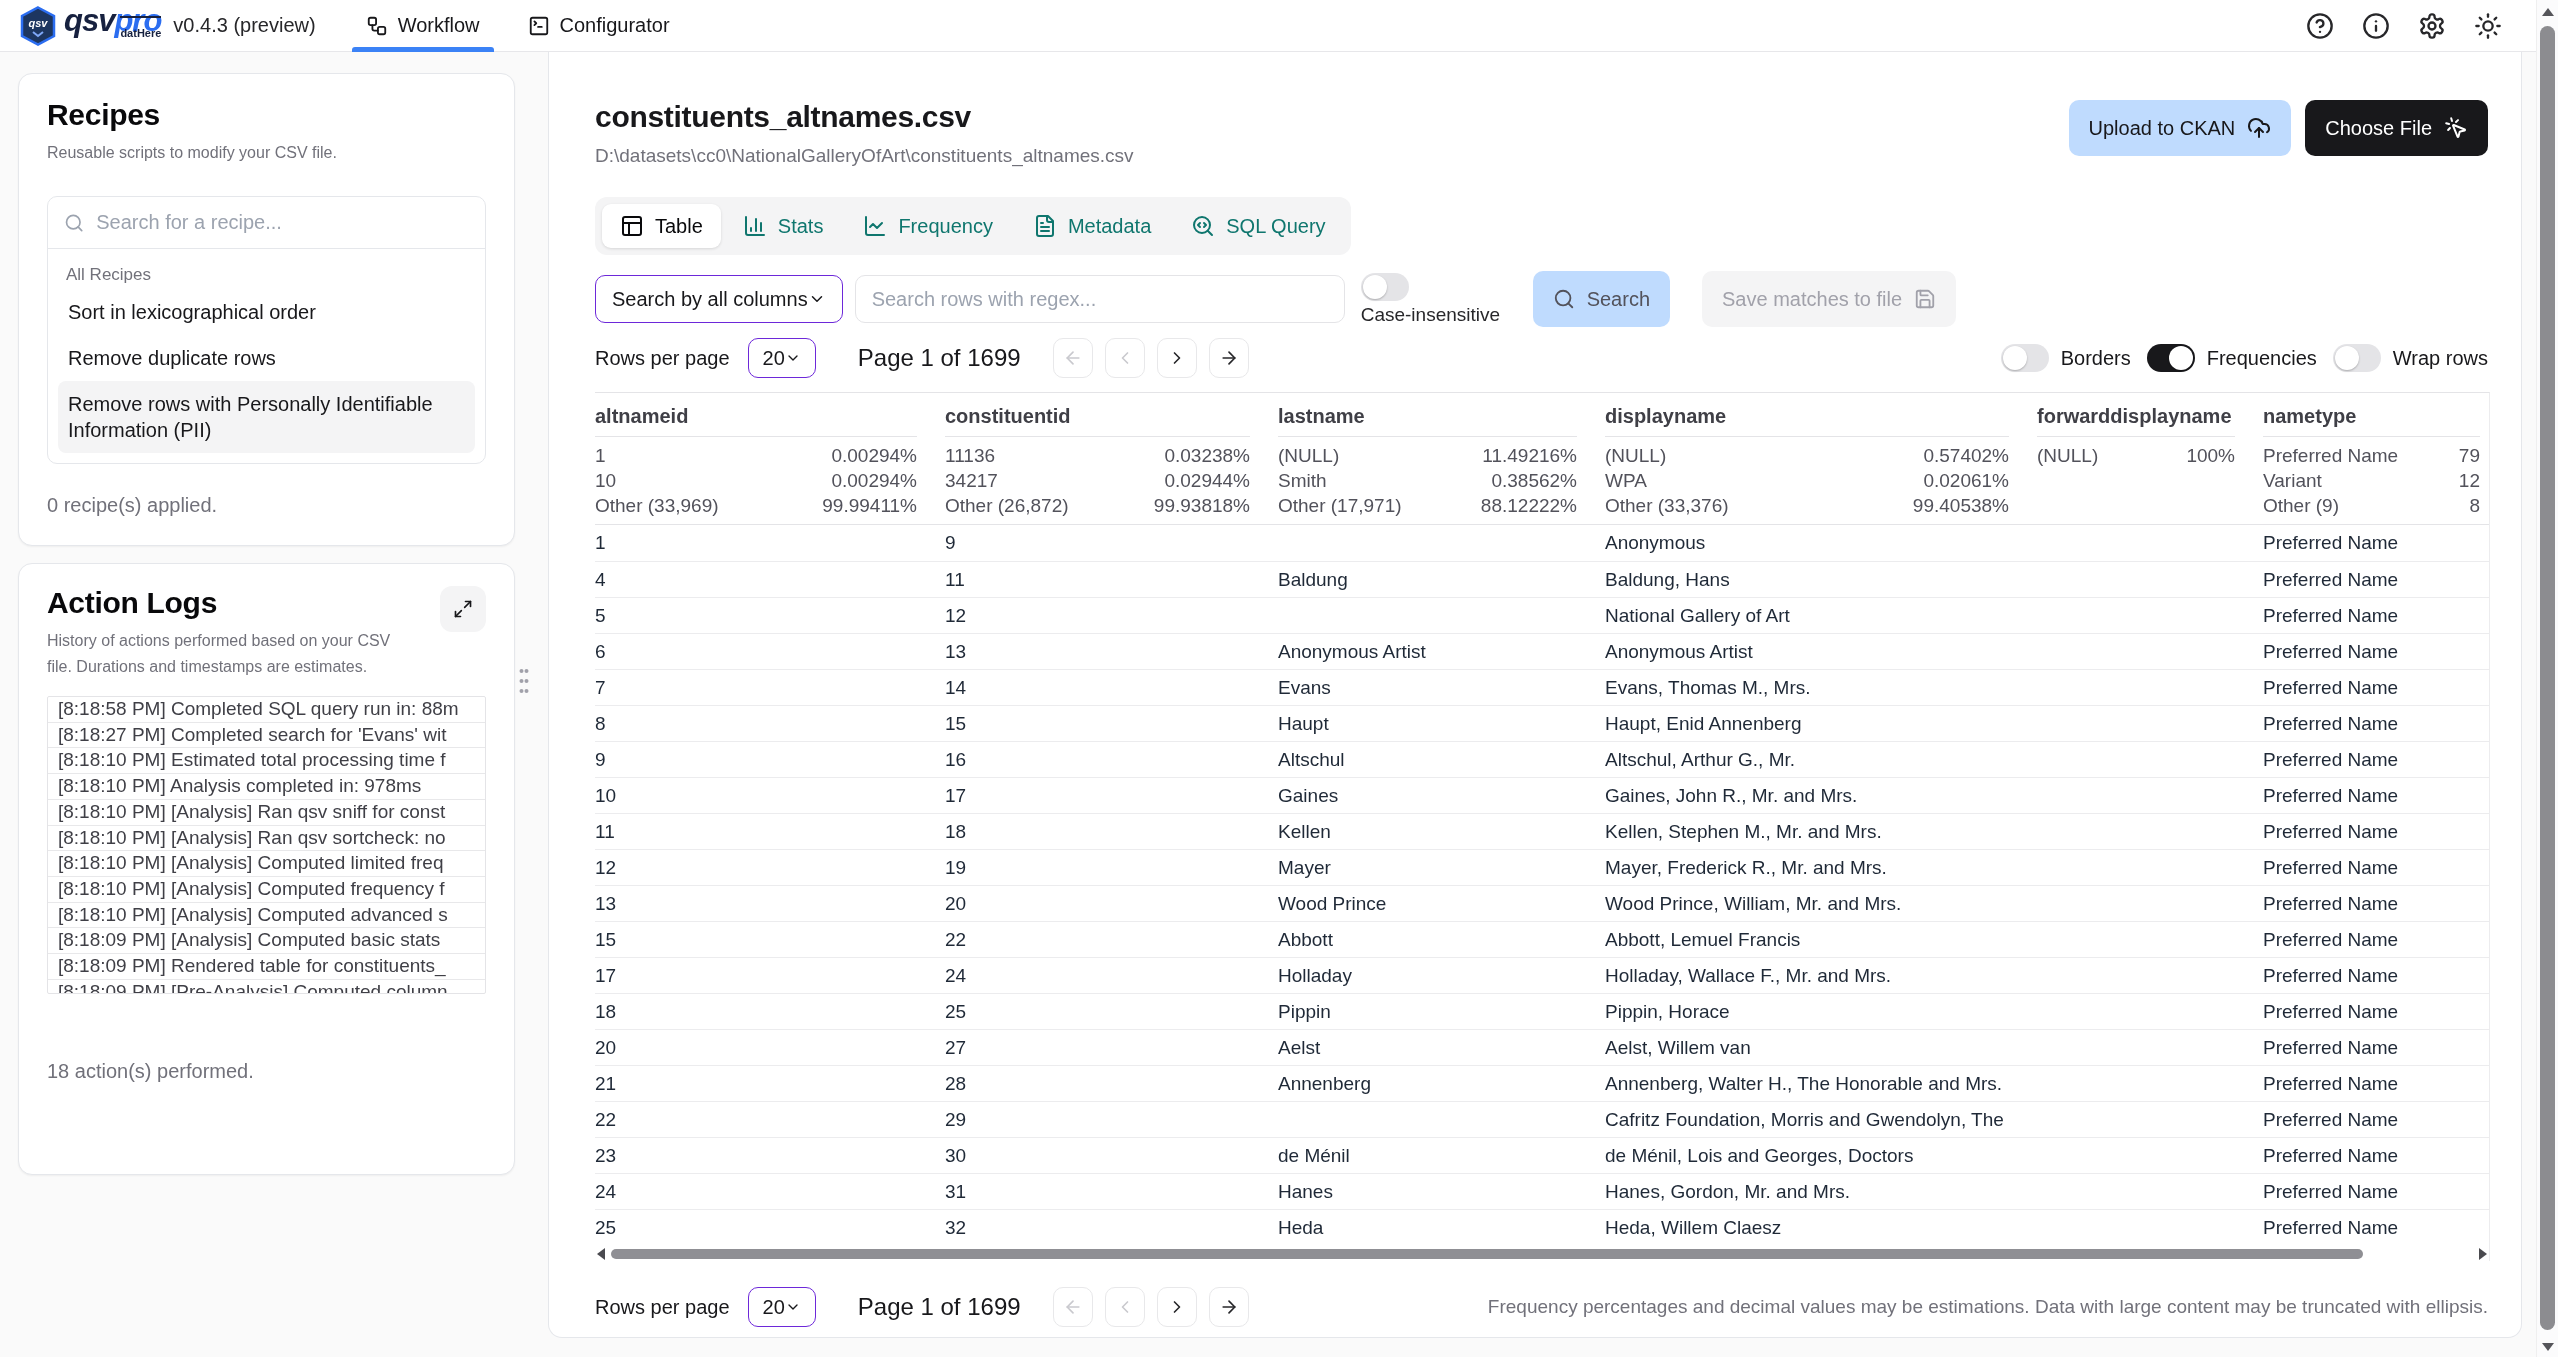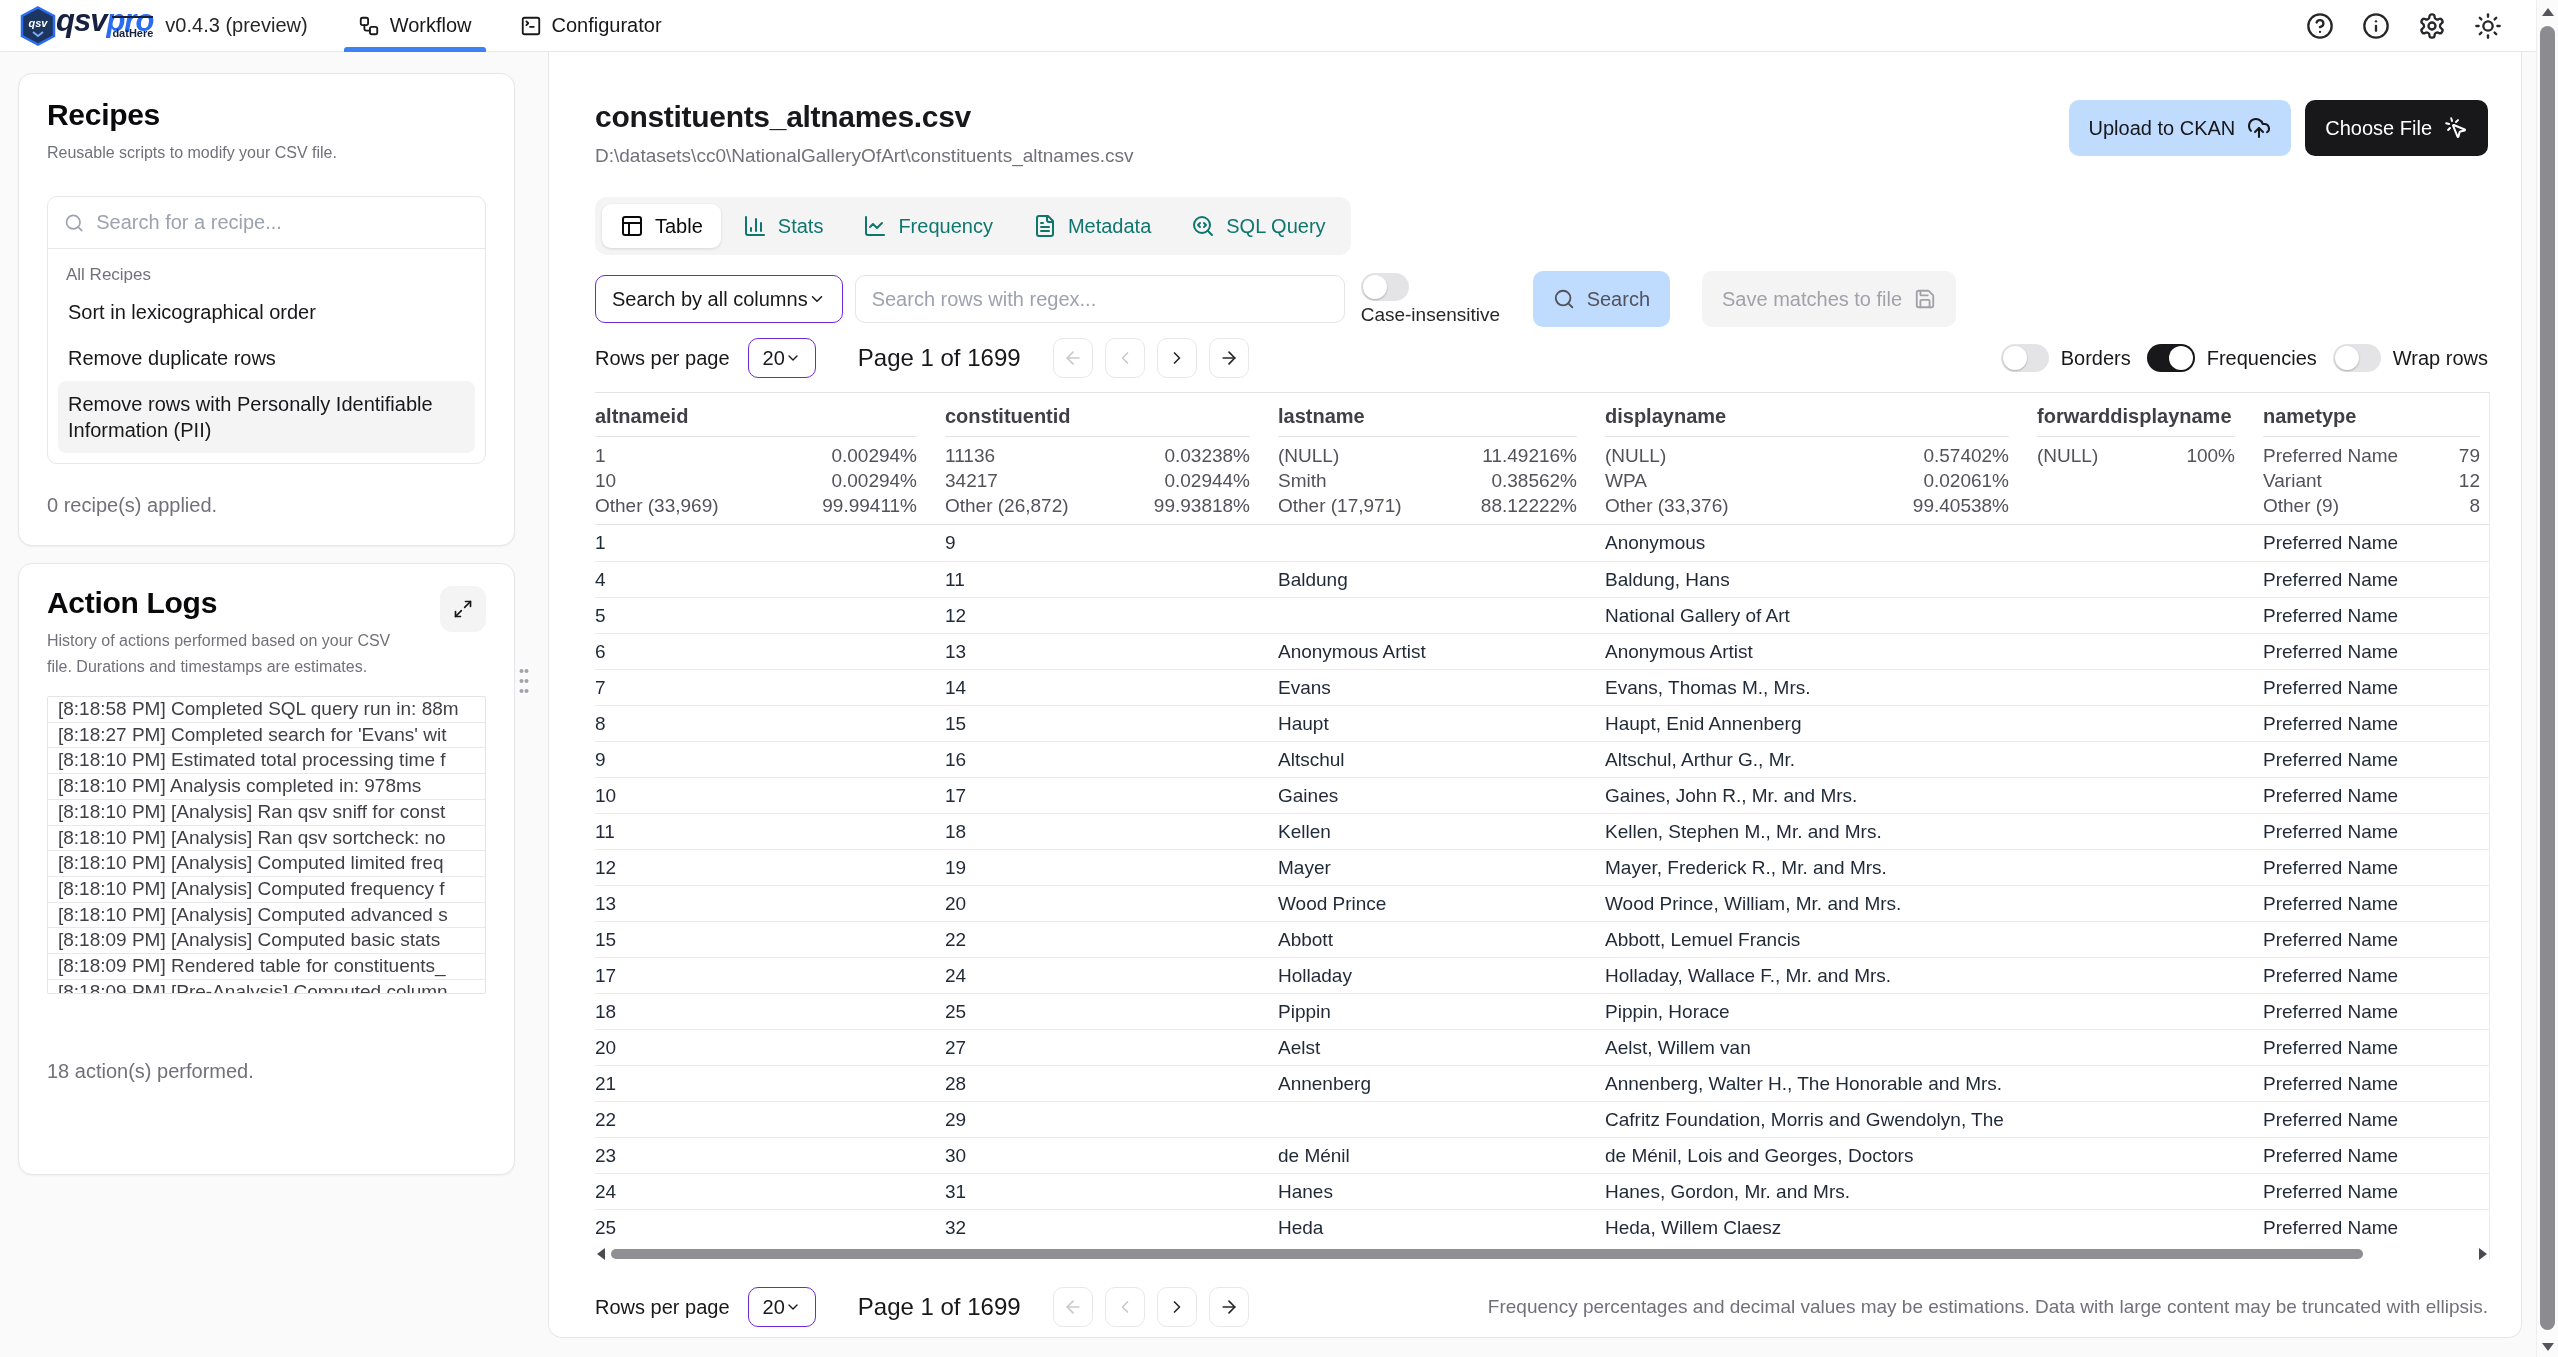--- a/index.html
+++ b/index.html
@@ -3,21 +3,21 @@
 <meta charset="utf-8">
 <style>
   *{box-sizing:border-box;margin:0;padding:0}
   html,body{width:2558px;height:1357px;overflow:hidden}
   body{background:#fafafa;font-family:"Liberation Sans",sans-serif;color:#18181b;position:relative}
   svg{display:block}
   .ico{stroke:currentColor;fill:none;stroke-width:2;stroke-linecap:round;stroke-linejoin:round}
 
   
   #topbar{position:absolute;top:0;left:0;width:2536px;height:52px;background:#fff;border-bottom:1px solid #e7e7ea;display:flex;align-items:center;padding-left:20px;z-index:4}
-  .brand{display:flex;align-items:center;}
+  .brand{display:flex;align-items:center;gap:8px}
   .wordmark{position:relative;padding-bottom:10px;font-style:italic;font-weight:800;font-size:31px;letter-spacing:-1px;line-height:28px}
   .wm1{color:#17213f}.wm2{color:#2b6df0}
   .tagline{position:absolute;right:0;bottom:-2px;font-size:11px;font-weight:700;font-style:normal;letter-spacing:0;color:#17213f;border-top:2px solid #17213f;padding-top:1px}
   .version{font-size:20px;color:#27272a;margin-left:12px}
   .top-tabs{display:flex;margin-left:26px;height:52px}
   .top-tab{height:52px;display:flex;align-items:center;gap:10px;padding:0 24px;font-size:20px;color:#18181b;position:relative;cursor:pointer}
   .top-tab.active::after{content:"";position:absolute;left:10px;right:10px;bottom:0;height:5px;background:#3b82f6;border-radius:3px 3px 0 0}
   .topbar-right{margin-left:auto;display:flex;align-items:center;gap:28px;margin-right:34px;color:#27272a}
 
   

